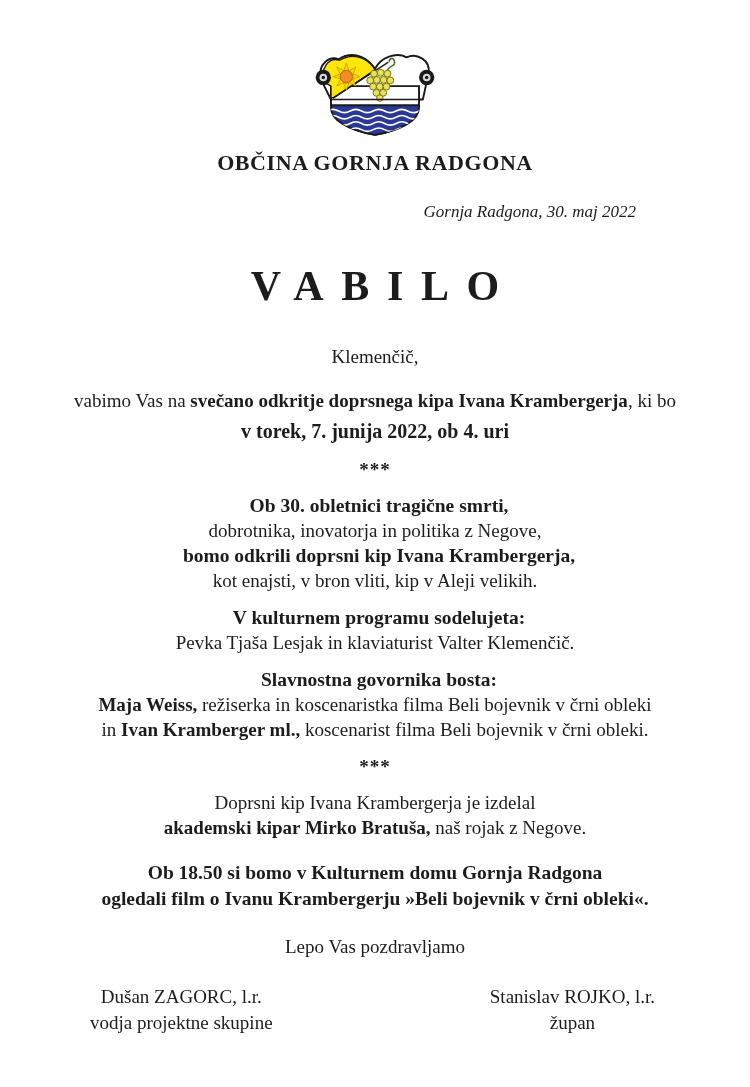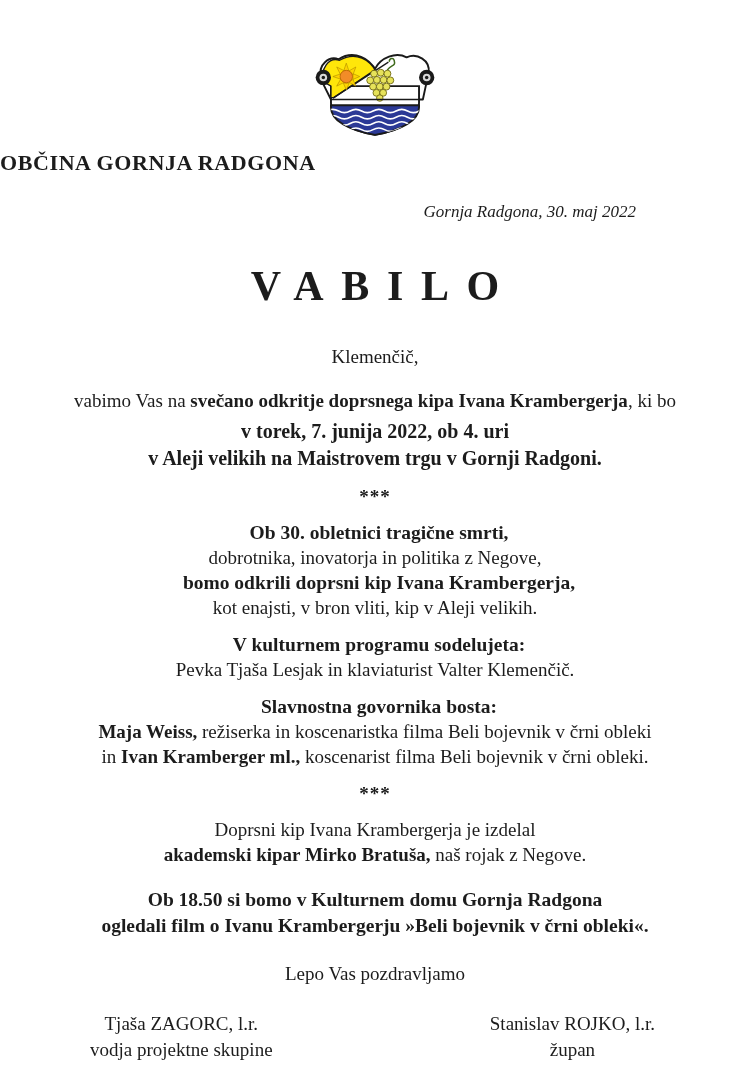--- a/index.html
+++ b/index.html
@@ -17,21 +17,21 @@
   .center { text-align: center; }
 
   .crest-wrap { margin-top: 44px; text-align: center; }
   .crest-wrap svg { width: 134px; height: auto; }
 
   .org-name {
     margin-top: 4px;
     font-size: 22px;
     font-weight: bold;
     letter-spacing: 0.6px;
-    text-align: left;
+    text-align: center;
   }
 
   .dateline {
     margin-top: 26px;
     padding-right: 114px;
     font-size: 17px;
     font-style: italic;
     text-align: right;
   }
 
@@ -159,21 +159,20 @@
   <div class="dateline">Gornja Radgona, 30. maj 2022</div>
 
   <div class="doc-title">VABILO</div>
 
   <div class="salutation center">Klemenčič,</div>
 
   <div class="intro center"><span>vabimo Vas na </span><span class="b" style="font-weight:bold">svečano odkritje doprsnega kipa Ivana Krambergerja</span><span>, ki bo</span></div>
 
   <div class="event-lines center">
     <div>v torek, 7. junija 2022, ob 4. uri</div>
-    <div>v Aleji velikih na Maistrovem trgu v Gornji Radgoni.</div>
   </div>
 
   <div class="sep center">***</div>
 
   <div class="block center">
     <div class="b-line">Ob 30. obletnici tragične smrti,</div>
     <div>dobrotnika, inovatorja in politika z Negove,</div>
     <div class="b-line">bomo odkrili doprsni kip Ivana Krambergerja,</div>
     <div>kot enajsti, v bron vliti, kip v Aleji velikih.</div>
   </div>
@@ -198,21 +197,21 @@
 
   <div class="film-block center">
     <div>Ob 18.50 si bomo v Kulturnem domu Gornja Radgona</div>
     <div>ogledali film o Ivanu Krambergerju »Beli bojevnik v črni obleki«.</div>
   </div>
 
   <div class="closing center">Lepo Vas pozdravljamo</div>
 
   <div class="signatures">
     <div class="sig-block">
-      <div>Tjaša ZAGORC, l.r.</div>
+      <div>Dušan ZAGORC, l.r.</div>
       <div>vodja projektne skupine</div>
     </div>
     <div class="sig-block">
       <div>Stanislav ROJKO, l.r.</div>
       <div>župan</div>
     </div>
   </div>
 
 </div>
 

